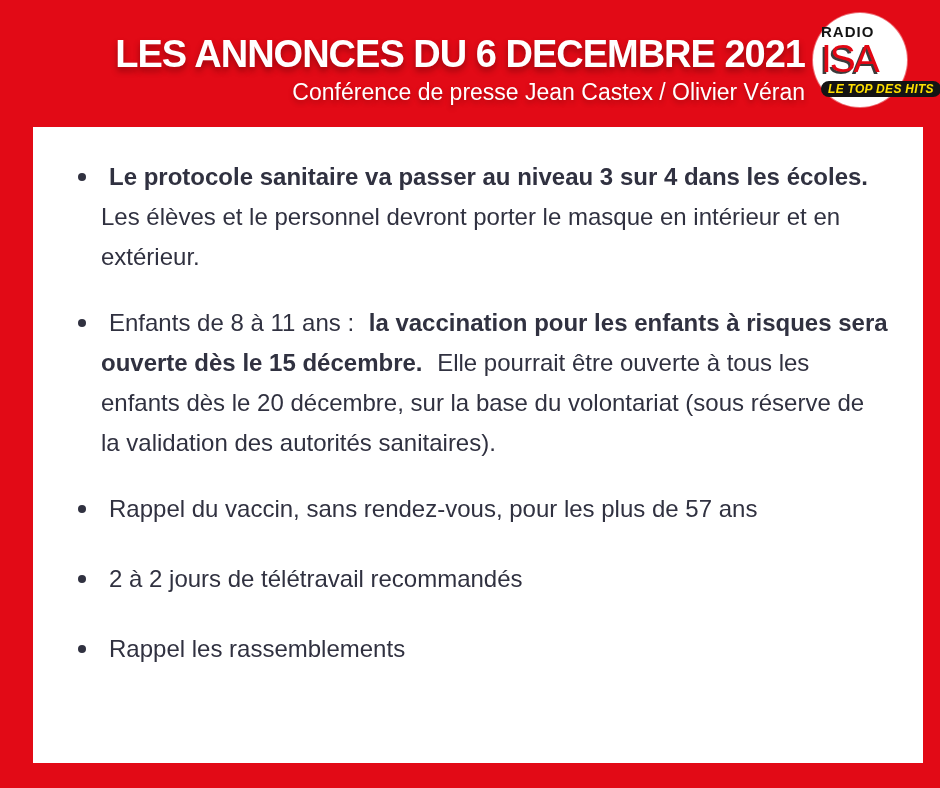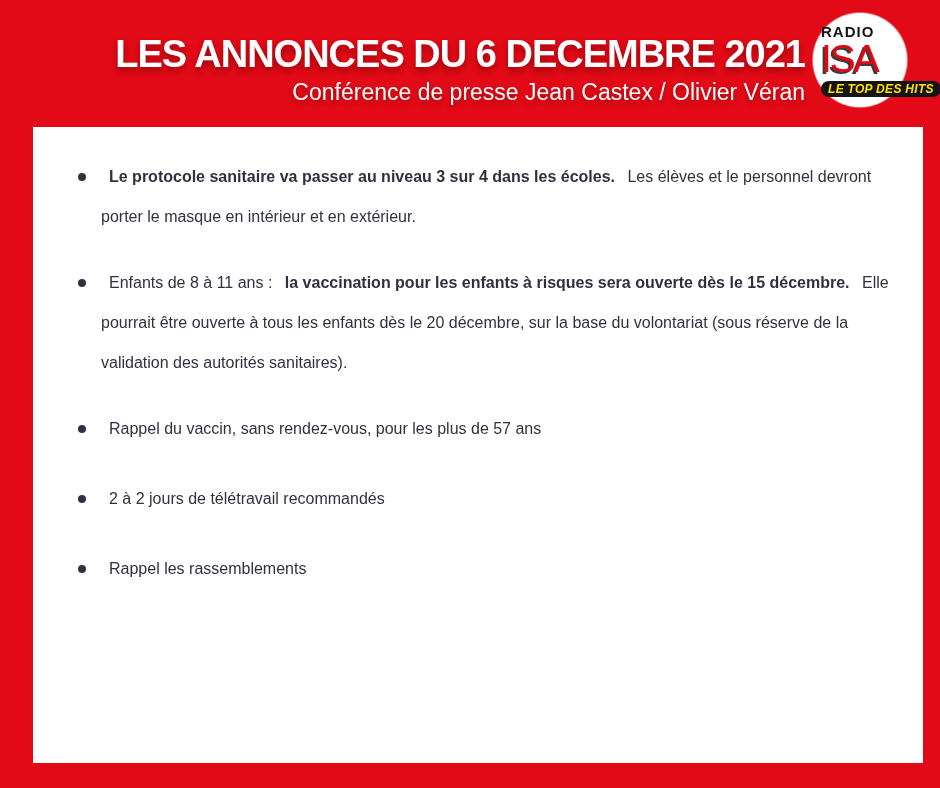--- a/index.html
+++ b/index.html
@@ -104,21 +104,21 @@
     width: 890px;
     height: 636px;
     background: var(--card-white);
     padding: 30px 34px 0 30px;
   }
   .announcements {
     list-style: none;
     margin: 0;
     padding: 0;
     color: var(--text-dark);
-    font-size: 16px;
+    font-size: 24px;
     line-height: 40px;
   }
   .announcements li {
     position: relative;
     padding-left: 30px;
     margin-bottom: 30px;
   }
   .announcements li:nth-child(-n+2) { margin-bottom: 26px; }
   .announcements li::before {
     content: "";

